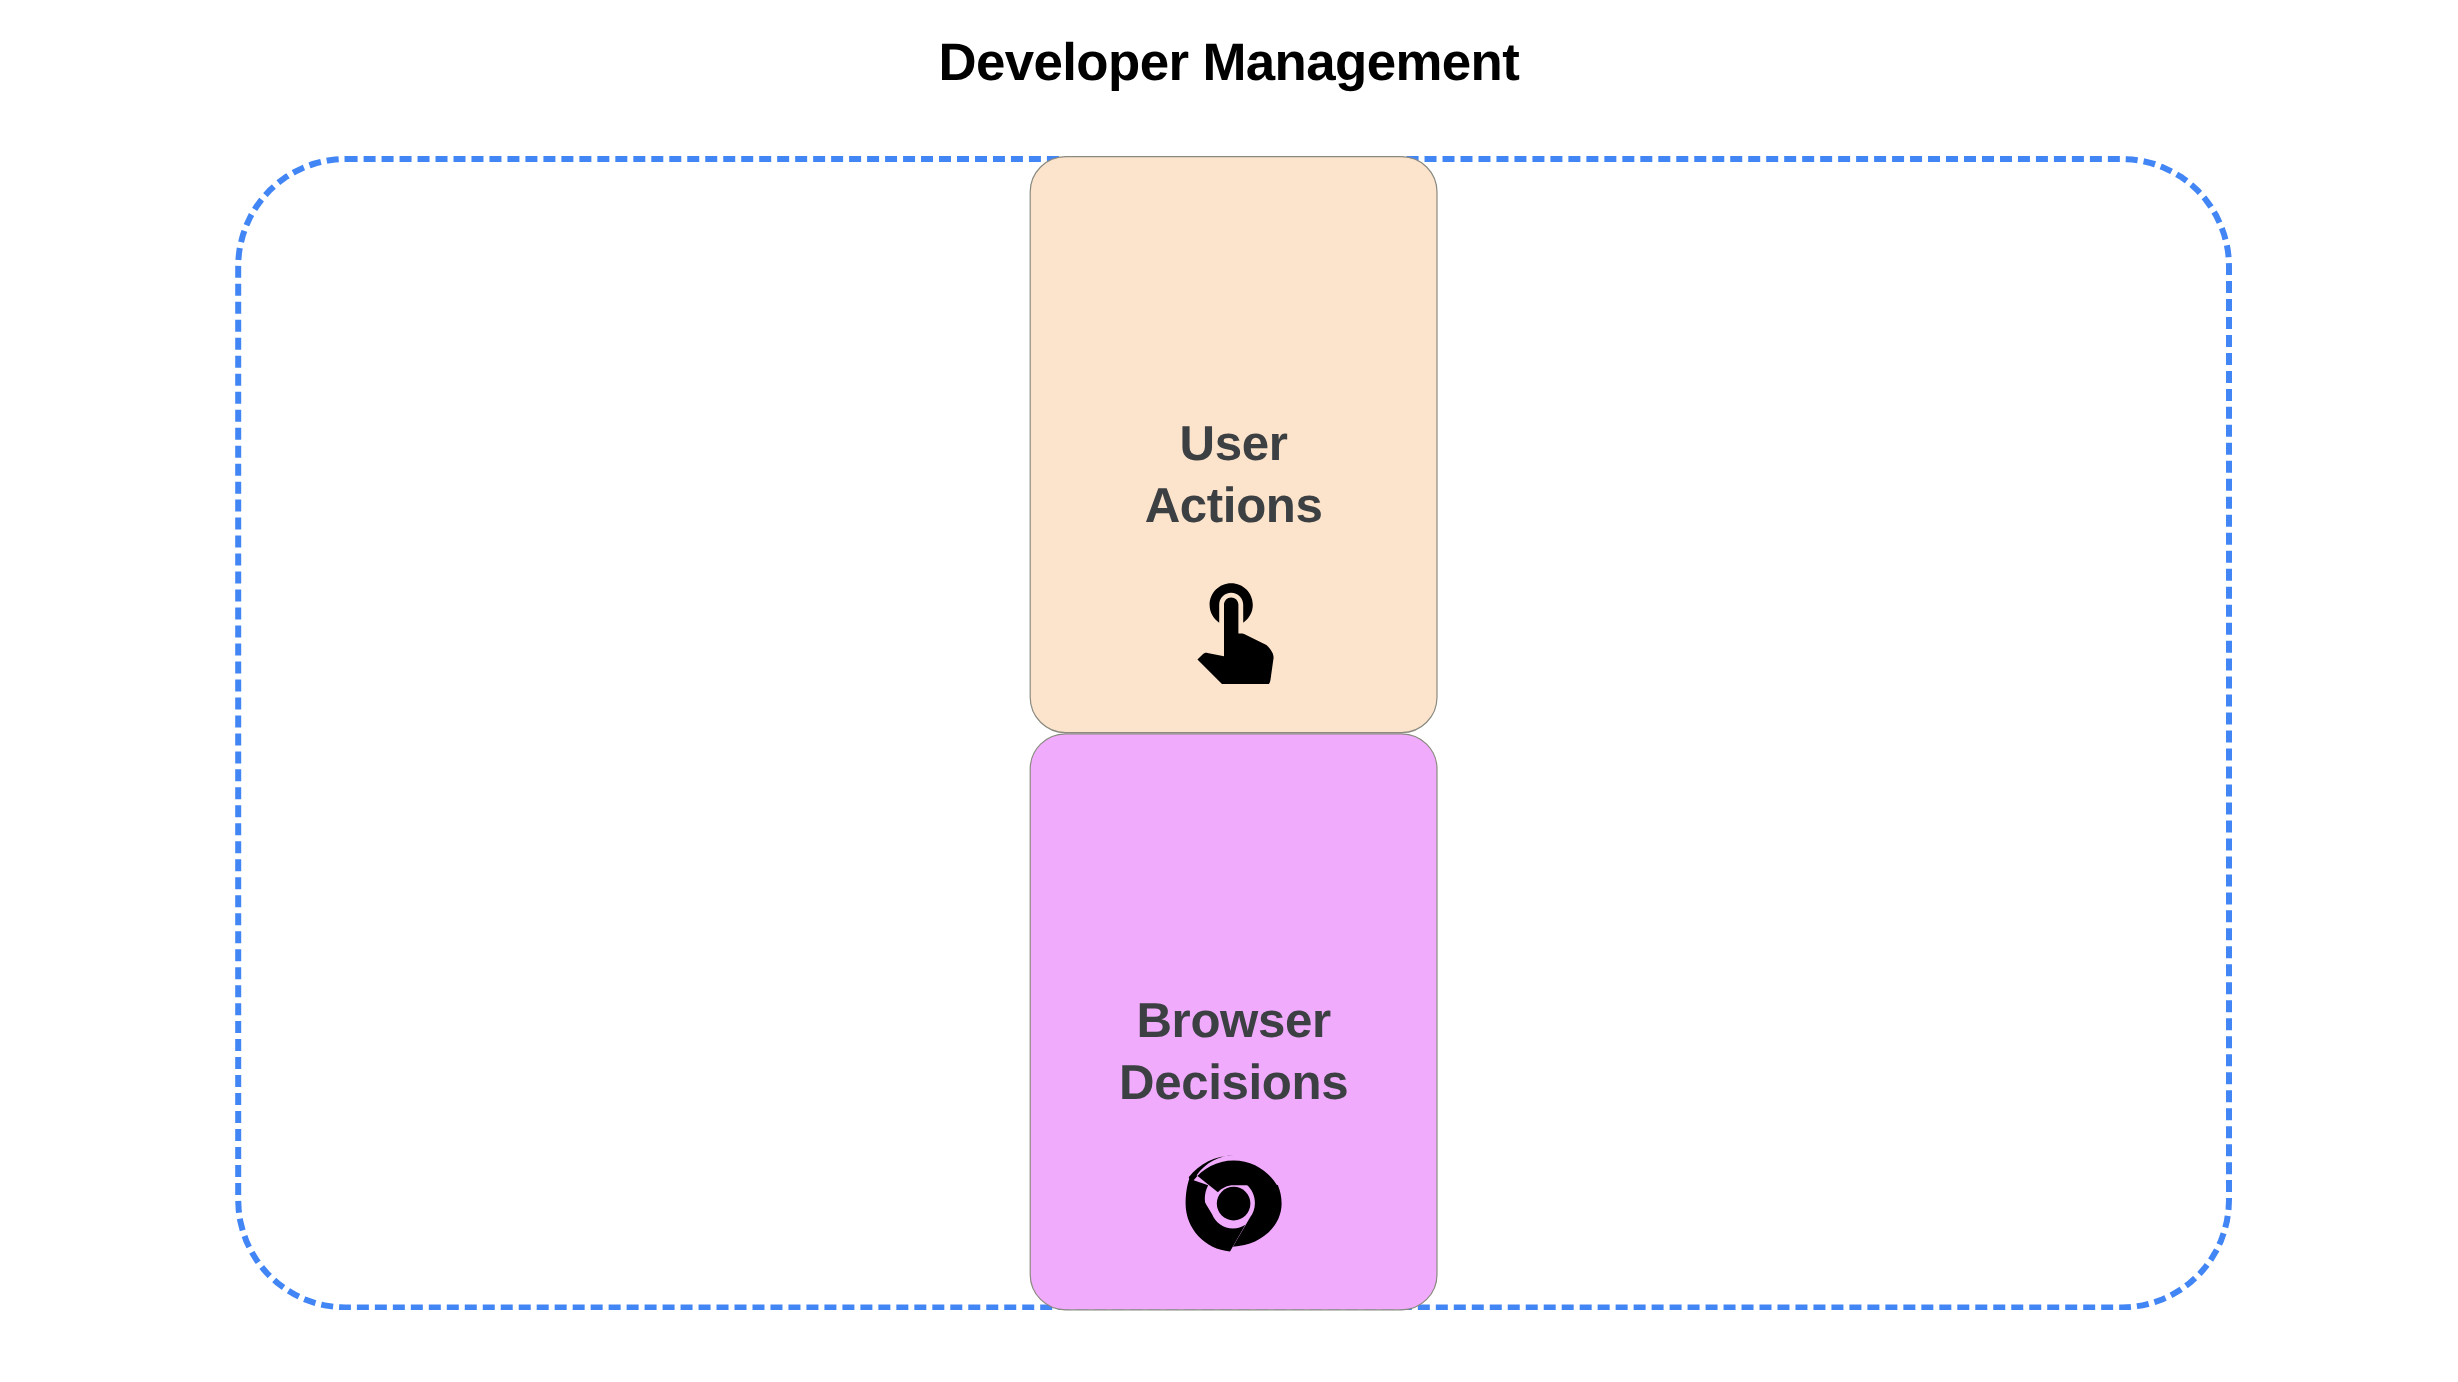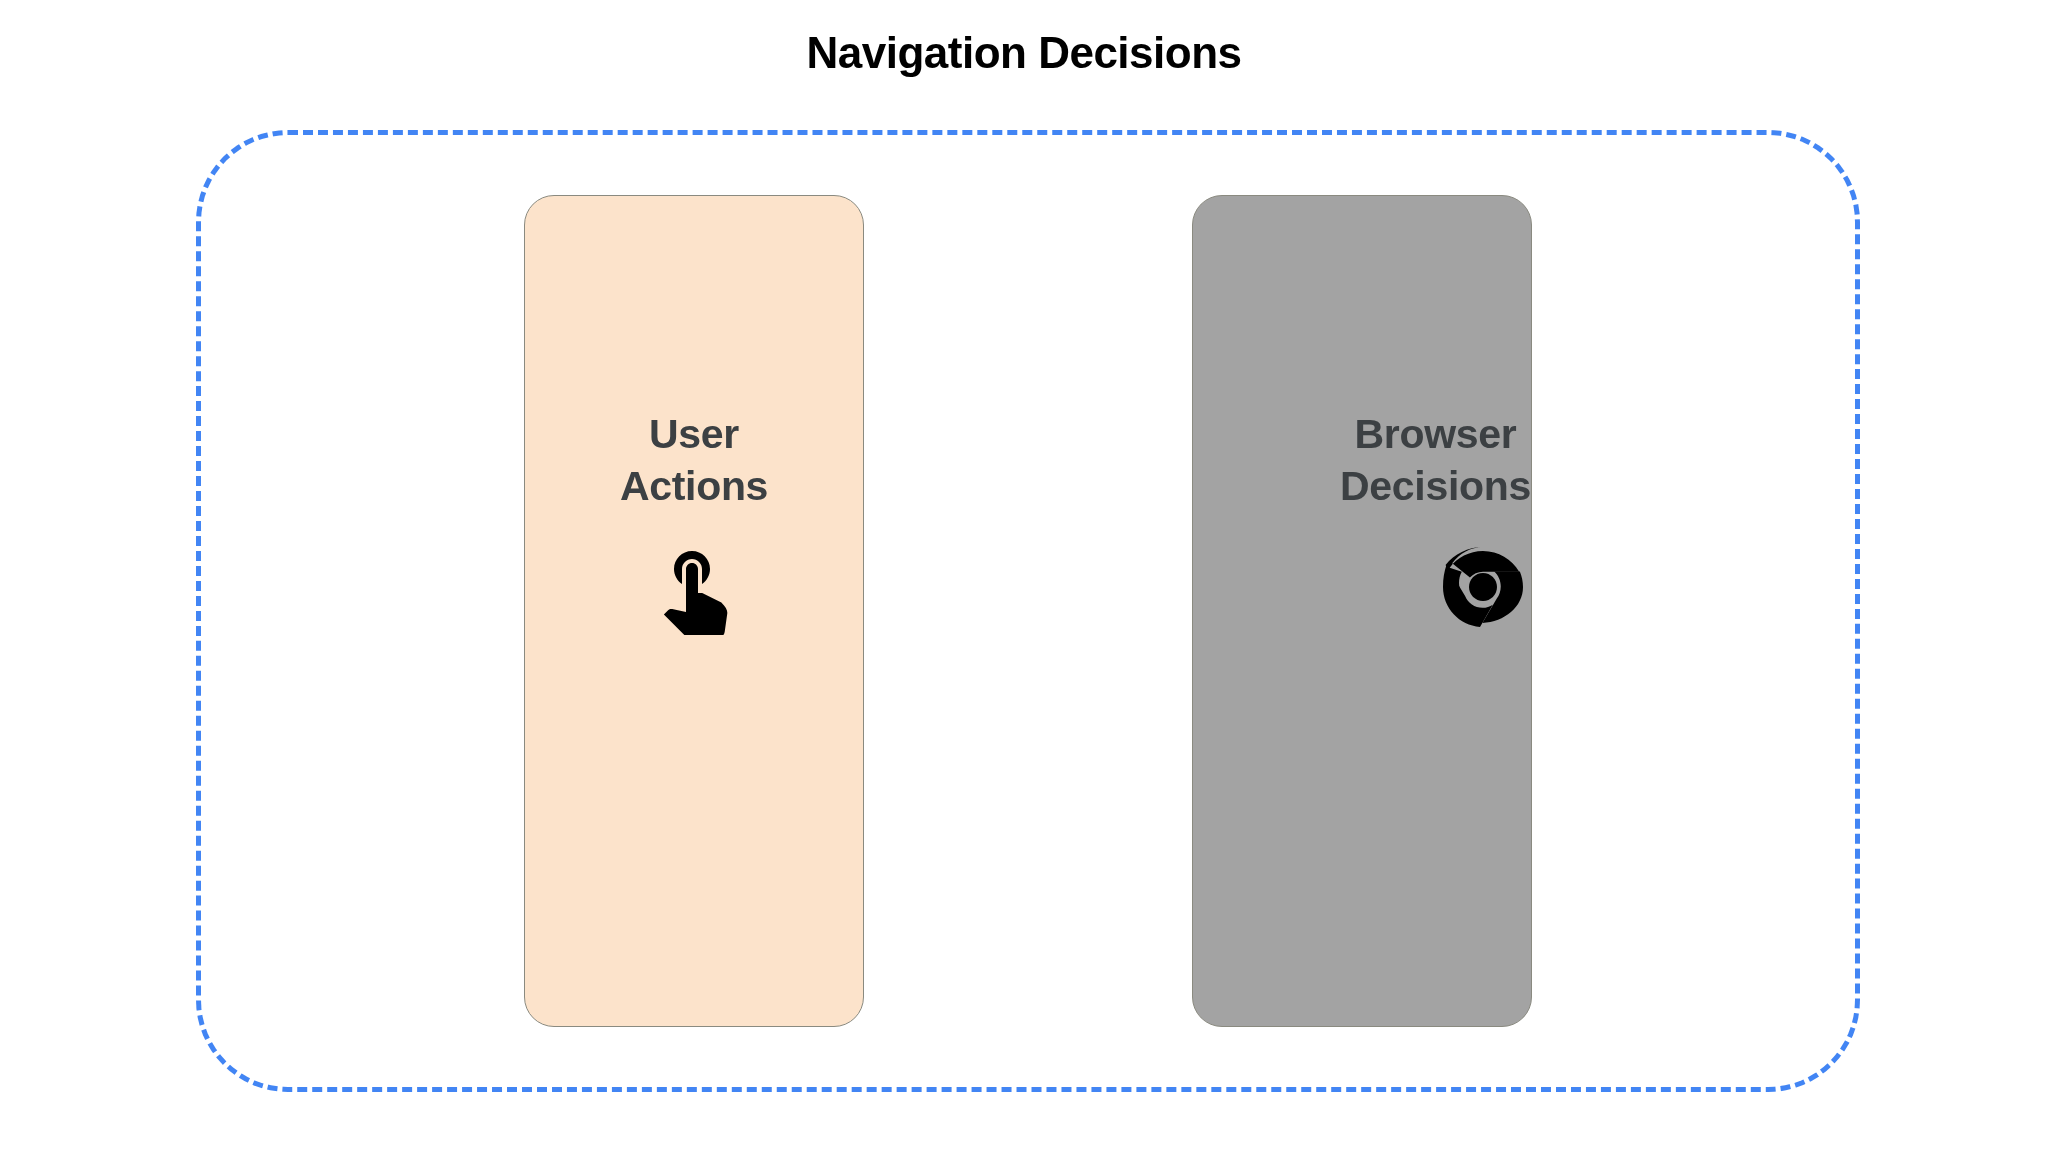--- a/index.html
+++ b/index.html
@@ -42,21 +42,21 @@
   }
 
   
   #cards-row {
     position: absolute;
     left: 196px;
     top: 130px;
     width: 1664px;
     height: 962px;
     display: flex;
-    flex-direction: row;
+    flex-direction: column;
     align-items: center;
     justify-content: space-evenly;
   }
 
   .card {
     width: 340px;
     height: 832px;
     box-sizing: border-box;
     border-radius: 30px;
     border: 1px solid #8a8a80;
@@ -89,37 +89,37 @@
   .card-icon svg {
     display: block;
     width: 96px;
     height: 96px;
     fill: #000000;
   }
 </style>
 </head>
 <body>
 
-<div id="page-title">Navigation Decisions</div>
+<div id="page-title">Developer Management</div>
 
 <div id="dashed-container" style="border-color: rgb(66, 133, 244); border-style: dashed;"></div>
 
 <div id="cards-row">
 
   <div class="card" style="background: rgb(252, 227, 203); border-color: rgb(138, 138, 128);">
     <div class="card-label" style="color: rgb(60, 64, 67);">User
 Actions</div>
     <div class="card-icon">
       <svg viewBox="0 0 24 24" xmlns="http://www.w3.org/2000/svg" aria-hidden="true" style="fill: rgb(0, 0, 0);">
         <path d="M9 11.24V7.5C9 6.12 10.12 5 11.5 5S14 6.12 14 7.5v3.74c1.21-.81 2-2.18 2-3.74C16 5.01 13.99 3 11.5 3S7 5.01 7 7.5c0 1.56.79 2.93 2 3.74zm9.84 4.63l-4.54-2.26c-.17-.07-.35-.11-.54-.11H13v-6c0-.83-.67-1.5-1.5-1.5S10 6.67 10 7.5v10.74l-3.44-.72c-.37-.08-.76.04-1.03.31l-1.06 1.06 5.41 5.41c.37.37.88.58 1.41.58h6.41c1 0 1.84-.73 1.98-1.72l.63-4.46c.12-.85-.32-1.69-1.47-2.83z"></path>
       </svg>
     </div>
   </div>
 
-  <div class="card" style="background: #a3a3a3; border-color: rgb(138, 138, 128); align-items: flex-end;">
+  <div class="card" style="background: #f0abfc; border-color: rgb(138, 138, 128);">
     <div class="card-label" style="color: rgb(60, 64, 67);">Browser
 Decisions</div>
     <div class="card-icon">
       <svg viewBox="0 0 24 24" xmlns="http://www.w3.org/2000/svg" aria-hidden="true" style="fill: rgb(0, 0, 0);">
         <path d="M12 2C8.21 2 4.83 3.76 2.64 6.5l4.29 7.43C6.34 13.16 6 12.12 6 11c0-1.02.25-1.98.7-2.82L3.67 7.16C5.53 4.66 8.57 3 12 3c3.86 0 7.22 2.08 9.05 5.18l-.03.02H12c-1.3 0-2.46.56-3.27 1.45L4.3 6.07C6.15 3.57 8.89 2 12 2z"></path>
         <path d="M12 7.5c-1.93 0-3.5 1.57-3.5 3.5s1.57 3.5 3.5 3.5 3.5-1.57 3.5-3.5-1.57-3.5-3.5-3.5z" transform="translate(0 1)"></path>
         <path d="M22 12c0-1.38-.28-2.69-.79-3.88h-6.4c1 .93 1.63 2.26 1.63 3.73 0 1.13-.37 2.17-.99 3.01l-3.6 6.12C17.4 20.77 22 16.92 22 12z"></path>
         <path d="M2 12c0 5.27 4.08 9.59 9.25 9.97l3.2-5.55c-.73.49-1.61.78-2.56.78-1.97 0-3.68-1.23-4.37-2.96L2.86 6.5C2.31 8.17 2 9.78 2 12z"></path>
       </svg>
     </div>

